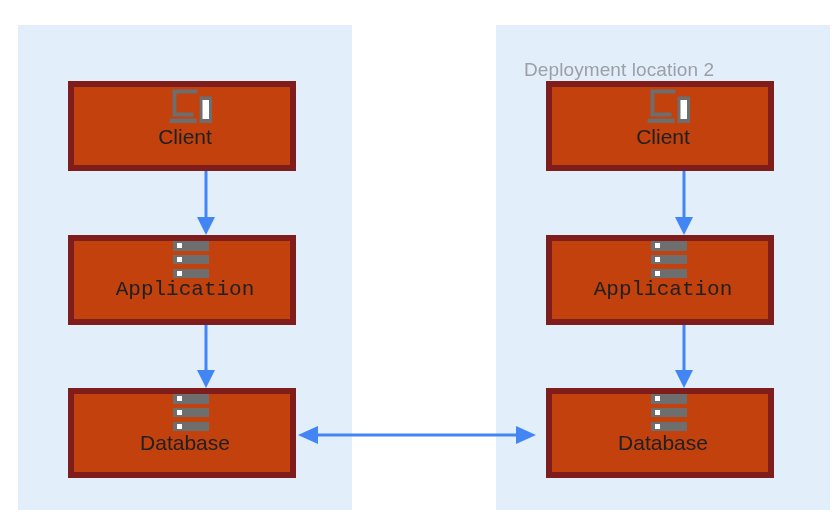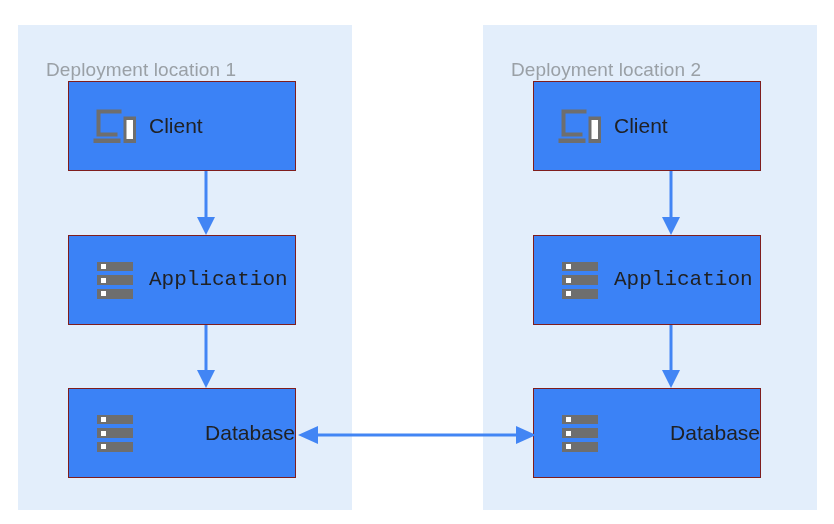--- a/index.html
+++ b/index.html
@@ -23,44 +23,44 @@
 
   
   .zone {
     position: absolute;
     top: 25px;
     width: 334px;
     height: 485px;
     background: #e3eefb;
   }
   .zone.zone-left  { left: 18px; }
-  .zone.zone-right { left: 483px; }
+  .zone.zone-right { left: 496px; }
 
   .zone-title {
     position: absolute;
     top: 34px;
     left: 28px;
     font-size: 19px;
     line-height: 22px;
     color: #9aa0a6;
     white-space: nowrap;
     letter-spacing: 0.1px;
   }
 
   
   .node {
     position: absolute;
     left: 50px;
     width: 228px;
     height: 90px;
-    background: #3b82f6;
-    border: 1px solid #7f1d1d;
+    background: #c2410c;
+    border: 6px solid #7f1d1d;
     box-sizing: border-box;
     display: flex;
-    flex-direction: row;
+    flex-direction: column;
     align-items: center;
     justify-content: flex-start;
   }
   .node.row-client   { top: 56px; }
   .node.row-app      { top: 210px; font-family: Liberation Mono, monospace; }
   .node.row-database { top: 363px; text-align: right; }
 
   .node-icon {
     flex: 0 0 auto;
     width: 56px;
@@ -114,21 +114,20 @@
     pointer-events: none;
   }
 </style>
 </head>
 <body>
 
 <div id="diagram">
 
   <div class="zone zone-left">
 
-    <div class="zone-title">Deployment location 1</div>
 
     <div class="node row-client">
       <div class="node-icon">
         <svg class="icon-client" viewBox="0 0 44 38" aria-hidden="true">
 
           <path d="M3.5 2.5 H28.5 V6.5 H7.5 V25.5 H24.5 V29.5 H3.5 Z" fill="#6e6e6e"></path>
 
           <rect x="0.5" y="31.5" width="27" height="4.5" fill="#6e6e6e"></rect>
 
           <rect x="30.5" y="9.5" width="12.5" height="26.5" fill="#6e6e6e"></rect>

